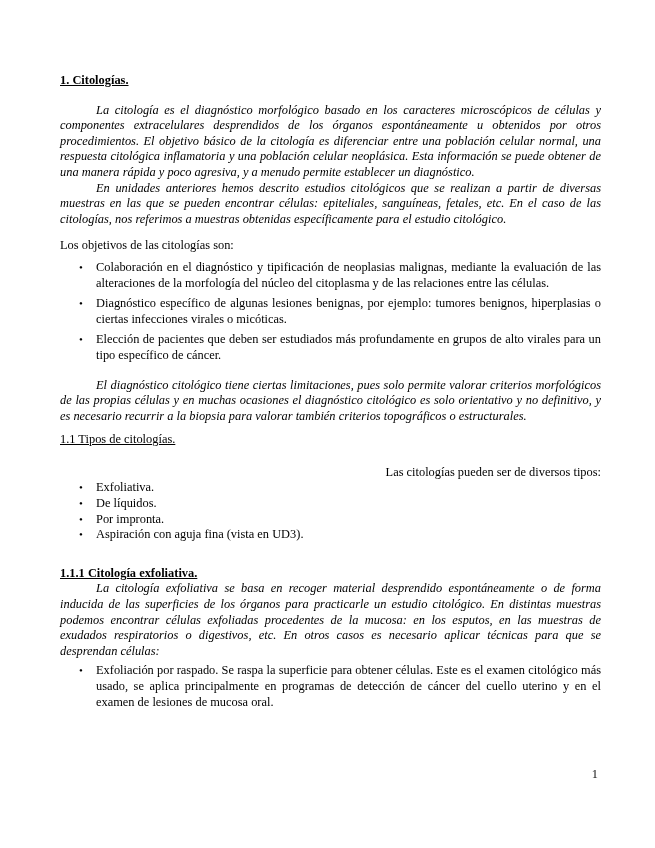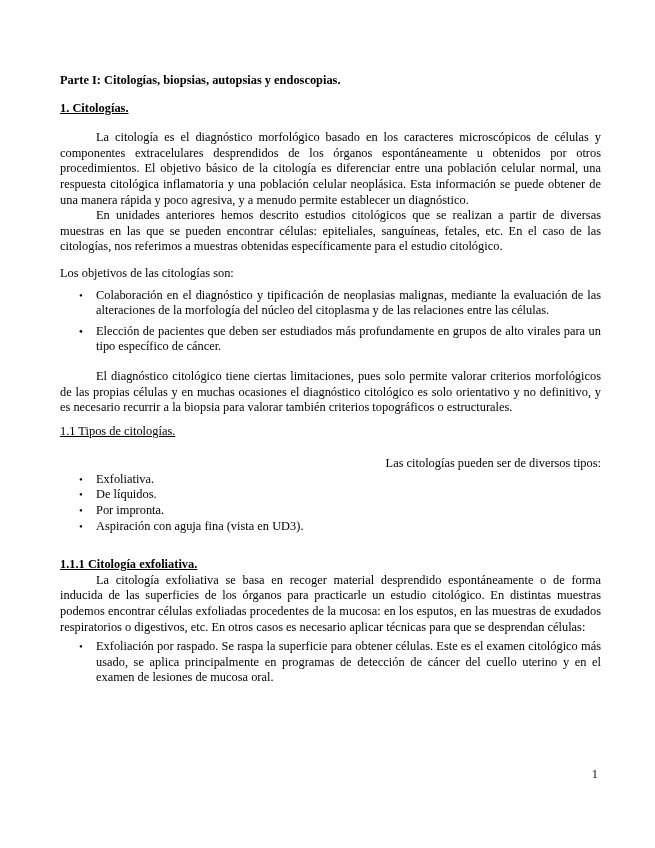--- a/index.html
+++ b/index.html
@@ -41,20 +41,21 @@
   }
   .heading-3 {
     font-weight: 700;
     text-decoration: underline;
     margin: 23px 0 0 0;
   }
   .para {
     margin: 0;
     text-align: justify;
     text-indent: 36px;
+    font-style: italic;
   }
   .intro-line {
     margin: 0;
     text-align: left;
     text-indent: 0;
   }
   .objectives-intro { margin-top: 11px; }
   .types-intro { margin-top: 17px; text-align: right; }
   .limitations { margin-top: 14px; }
   ul.doc-list {
@@ -85,37 +86,37 @@
     line-height: 15.6px;
     color: #111111;
   }
 </style>
 </head>
 <body>
 
 <div class="page">
   <div class="content">
 
-    <p class="doc-title">Parte I: Citologías, biopsias, autopsias y endoscopias.</p>
 
     <p class="heading-1">1. Citologías.</p>
 
     <p class="para">La citología es el diagnóstico morfológico basado en los caracteres microscópicos de células y componentes extracelulares desprendidos de los órganos espontáneamente u obtenidos por otros procedimientos. El objetivo básico de la citología es diferenciar entre una población celular normal, una respuesta citológica inflamatoria y una población celular neoplásica. Esta información se puede obtener de una manera rápida y poco agresiva, y a menudo permite establecer un diagnóstico.</p>
 
     <p class="para">En unidades anteriores hemos descrito estudios citológicos que se realizan a partir de diversas muestras en las que se pueden encontrar células: epiteliales, sanguíneas, fetales, etc. En el caso de las citologías, nos referimos a muestras obtenidas específicamente para el estudio citológico.</p>
 
     <p class="intro-line objectives-intro">Los objetivos de las citologías son:</p>
 
     <ul class="doc-list spaced-list">
       <li>
         <span class="bullet">•</span>
         <span>Colaboración en el diagnóstico y tipificación de neoplasias malignas, mediante la evaluación de las alteraciones de la morfología del núcleo del citoplasma y de las relaciones entre las células.</span>
       </li>
       <li>
         <span class="bullet">•</span>
+        <span>Diagnóstico específico de algunas lesiones benignas, por ejemplo: tumores benignos, hiperplasias o ciertas infecciones virales o micóticas.</span>
       </li>
       <li>
         <span class="bullet">•</span>
         <span>Elección de pacientes que deben ser estudiados más profundamente en grupos de alto virales para un tipo específico de cáncer.</span>
       </li>
     </ul>
 
     <p class="para limitations">El diagnóstico citológico tiene ciertas limitaciones, pues solo permite valorar criterios morfológicos de las propias células y en muchas ocasiones el diagnóstico citológico es solo orientativo y no definitivo, y es necesario recurrir a la biopsia para valorar también criterios topográficos o estructurales.</p>
 
     <p class="heading-2">1.1 Tipos de citologías.</p>

